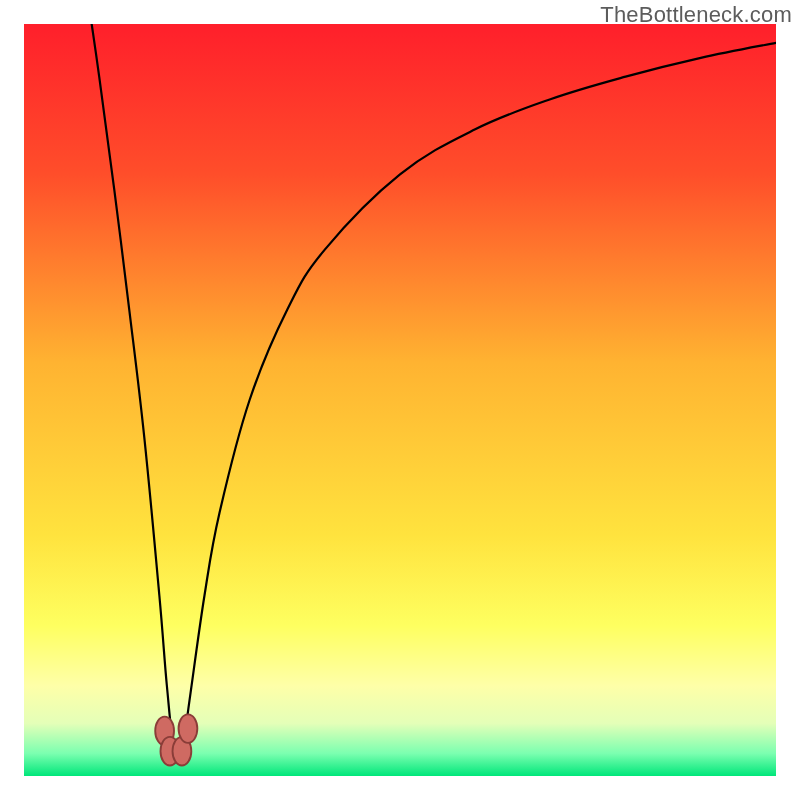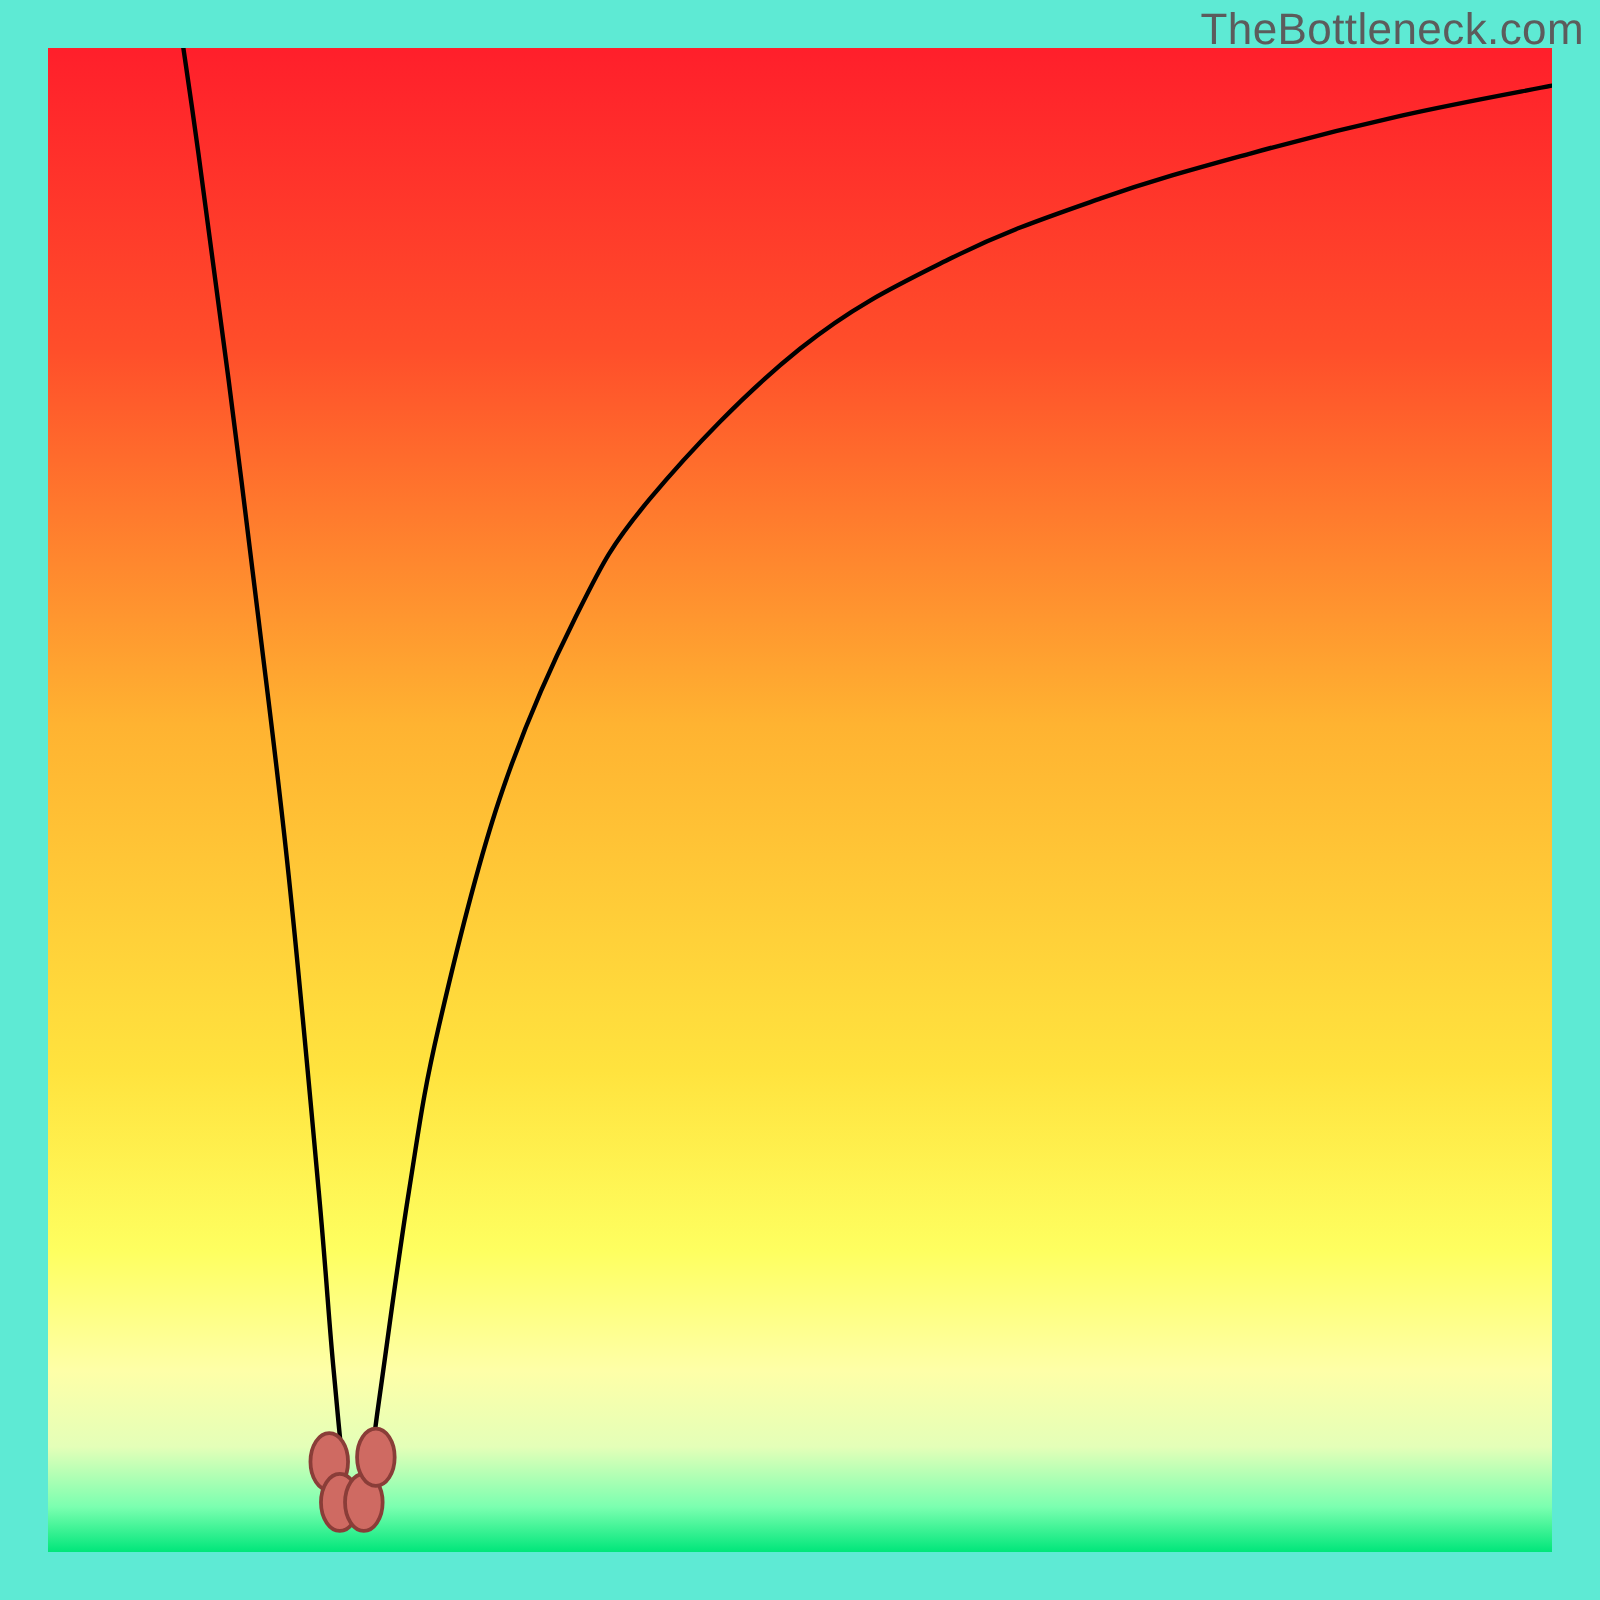--- a/index.html
+++ b/index.html
@@ -10,21 +10,21 @@
     overflow: hidden;
     background: #000;
     font-family: Arial, Helvetica, sans-serif;
   }
   .frame {
     position: absolute;
     left: 0;
     top: 0;
     width: 800px;
     height: 800px;
-    background: #5eead4;
+    background: #ffffff;
   }
   .plot {
     position: absolute;
     left: 24px;
     top: 24px;
     width: 752px;
     height: 752px;
     overflow: hidden;
   }
   .gradient {

